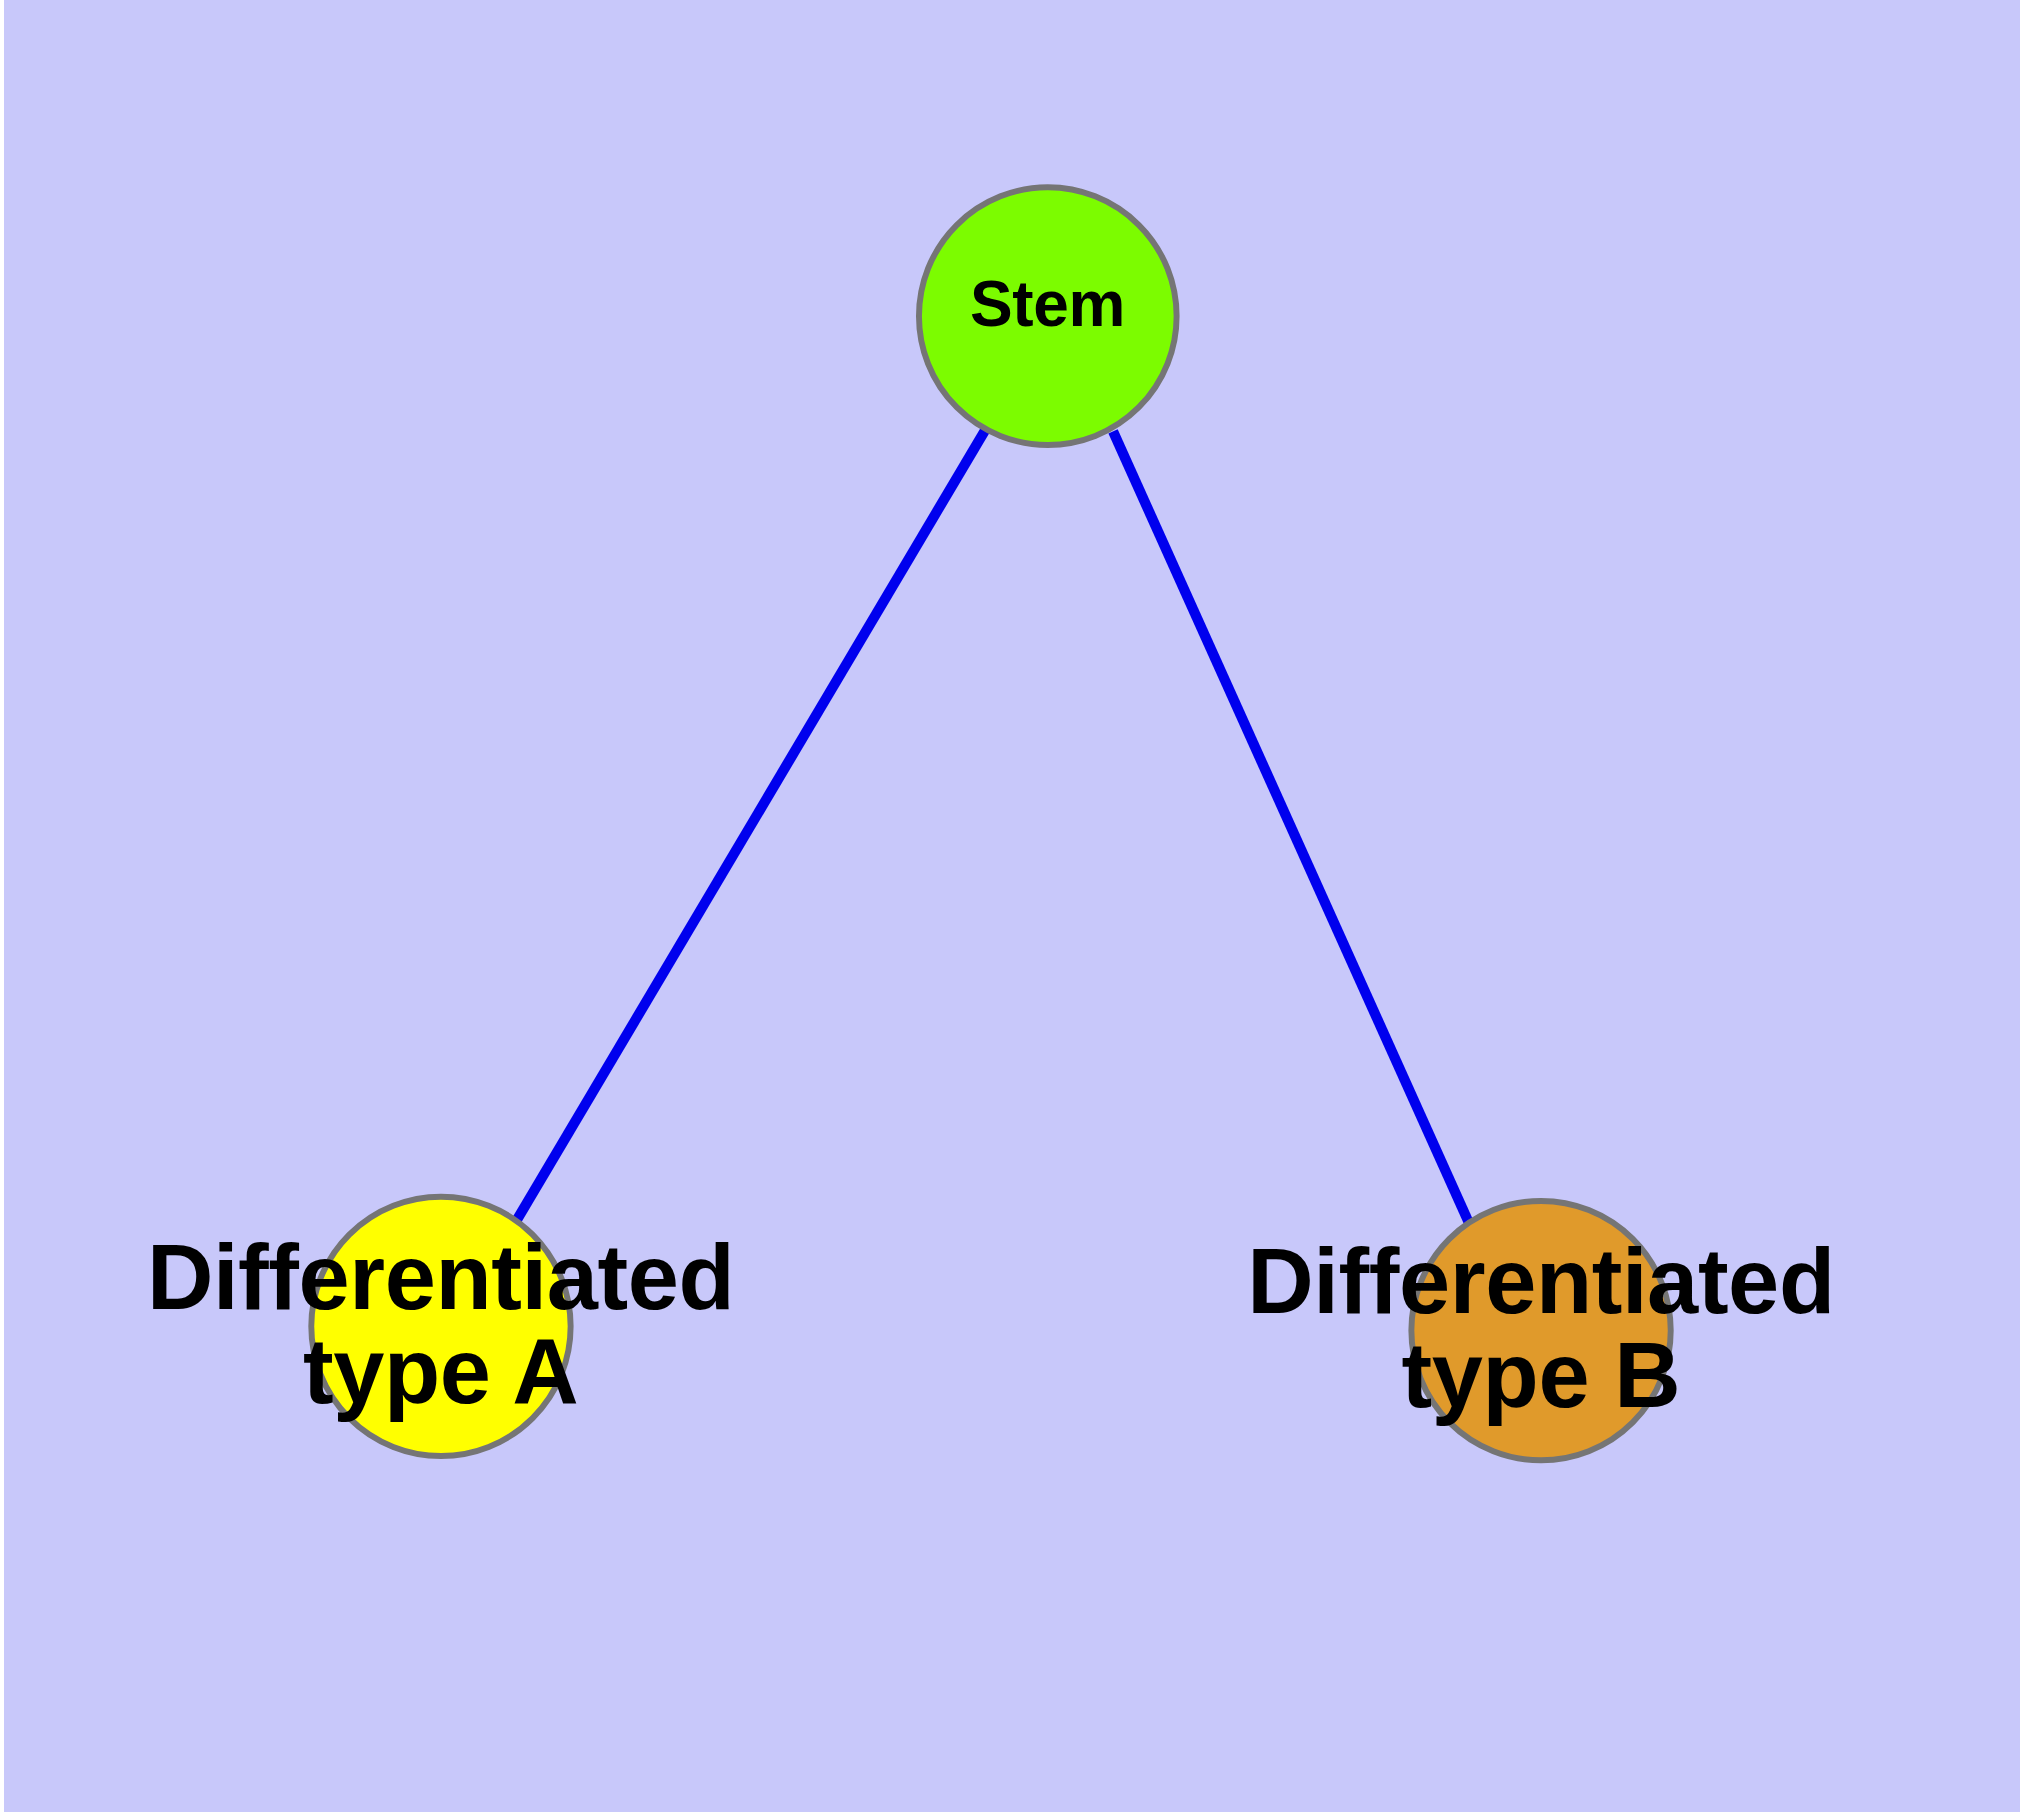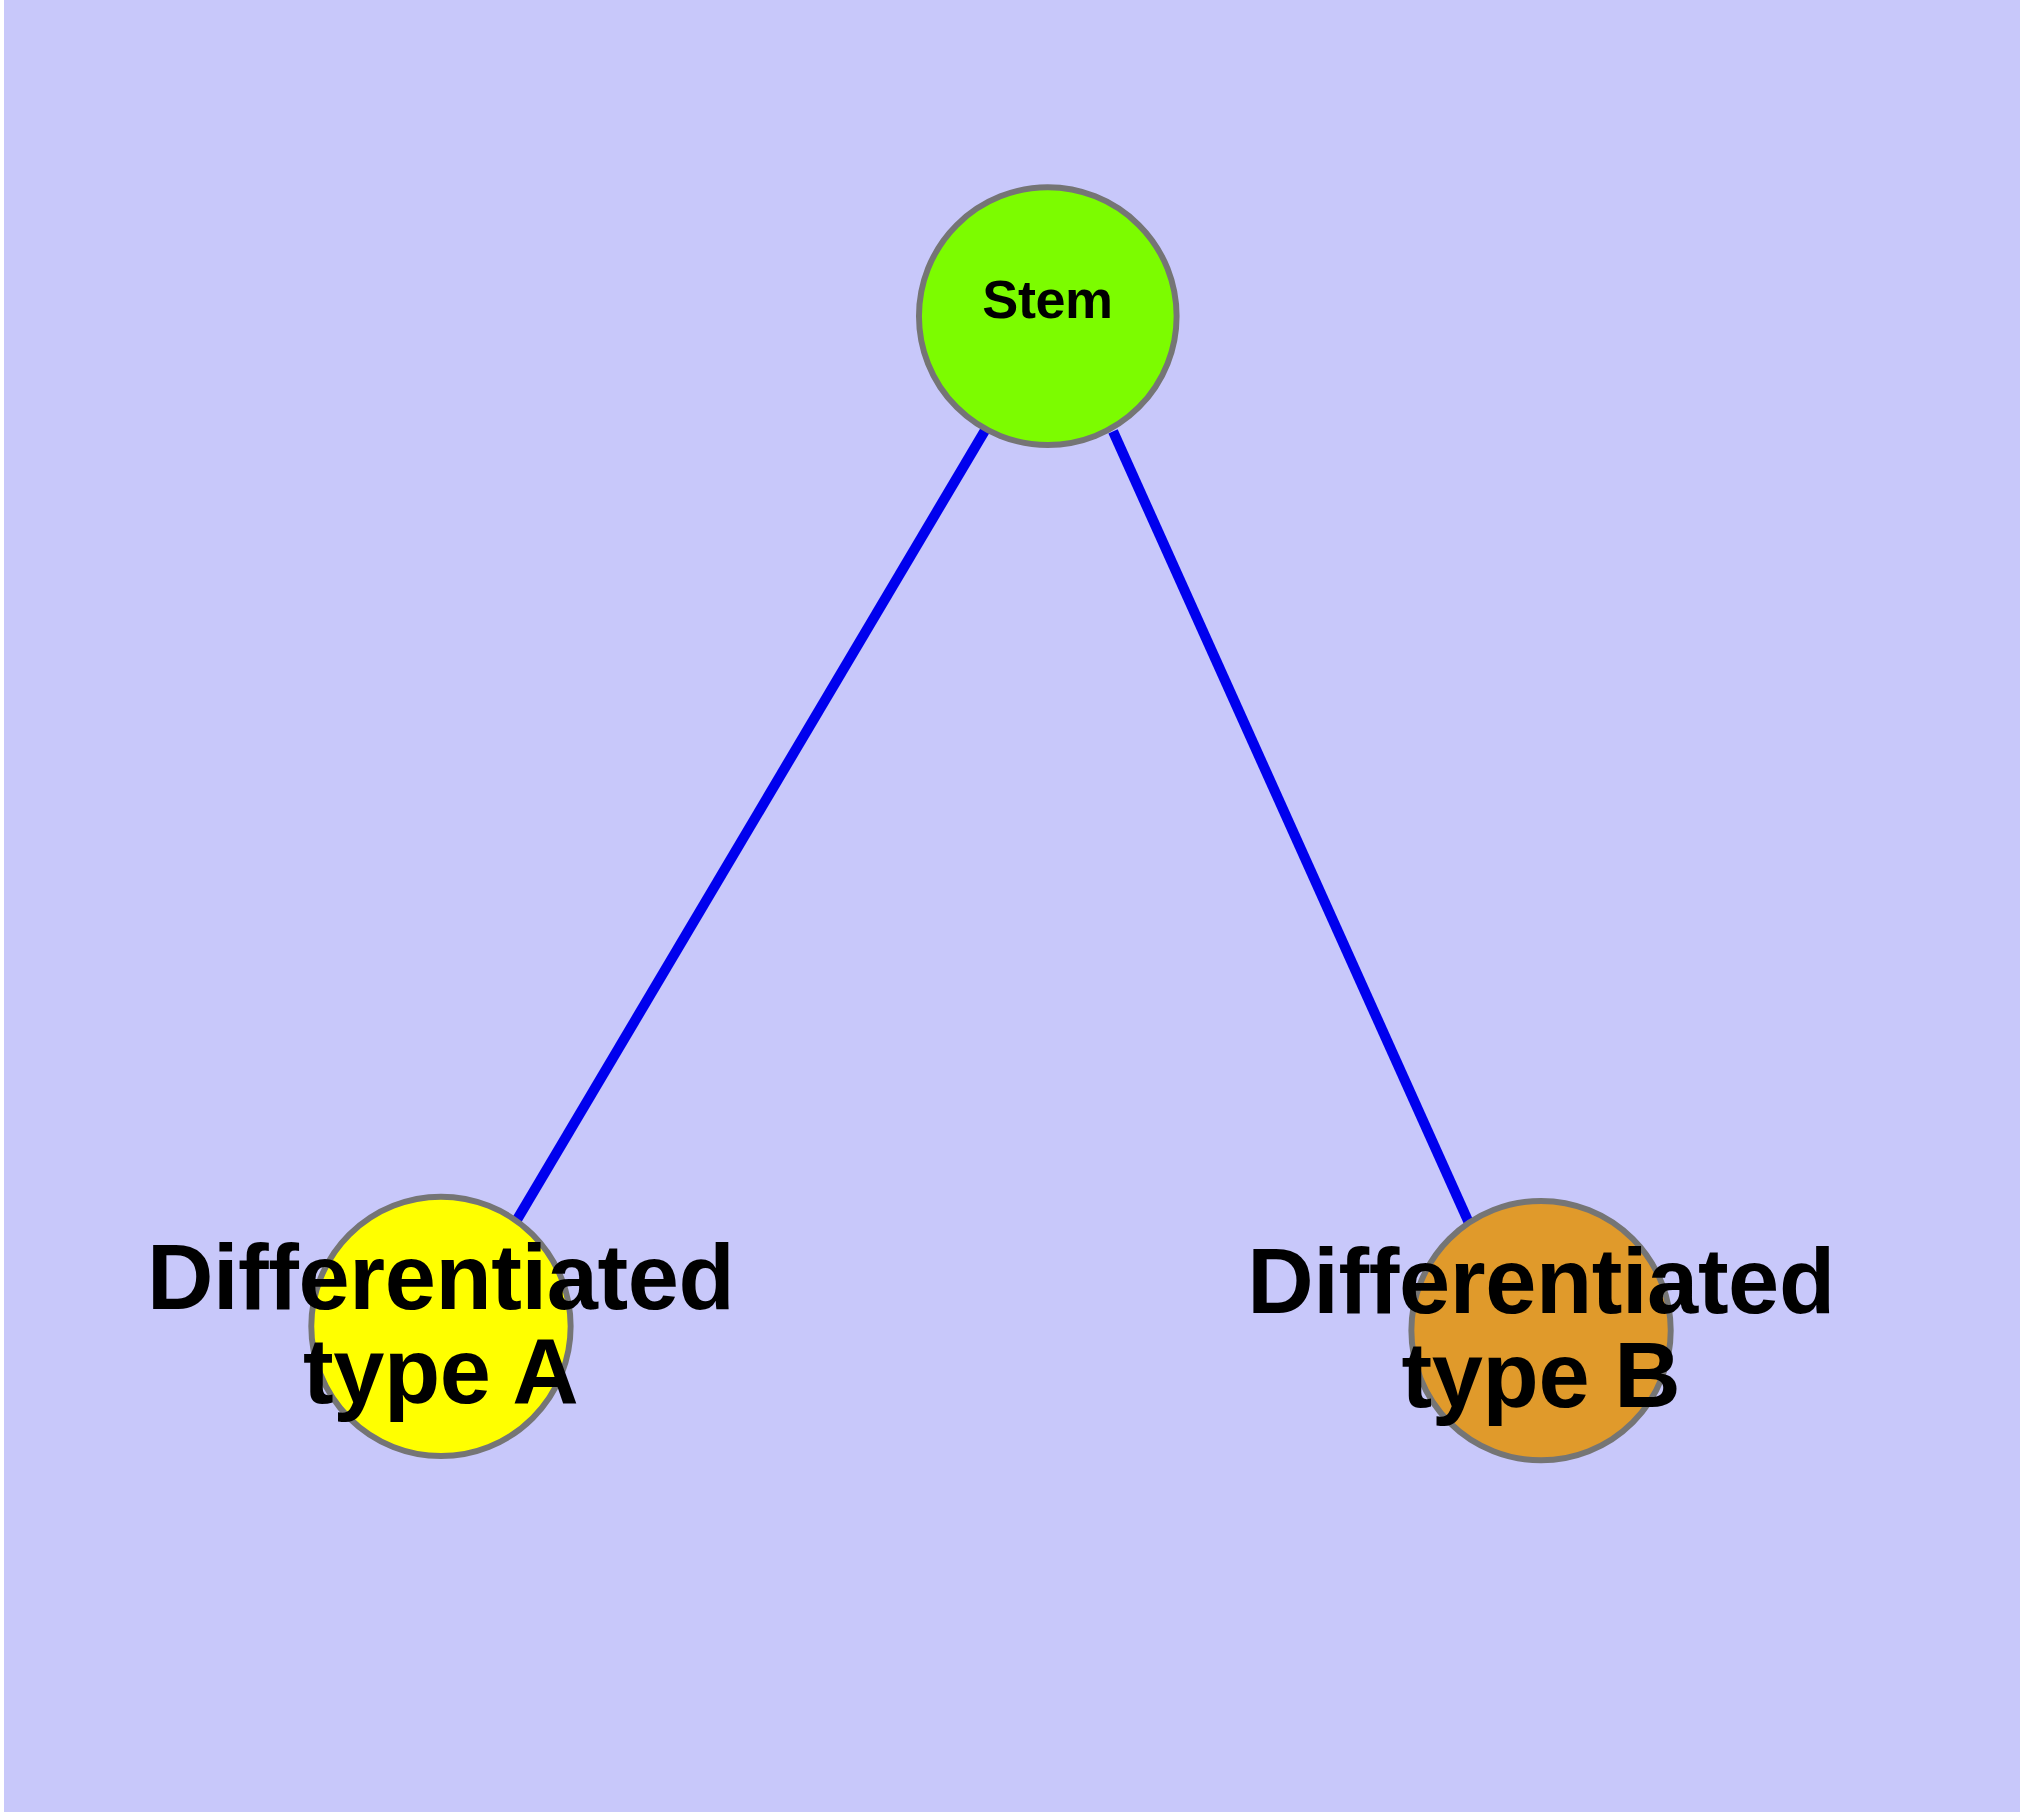--- a/index.html
+++ b/index.html
@@ -41,21 +41,21 @@
     position: absolute;
     text-align: center;
     color: #000000;
     font-weight: bold;
     line-height: 1.02;
     white-space: pre;
     pointer-events: none;
     letter-spacing: -0.4px;
   }
   .label-stem {
-    font-size: 54px;
+    font-size: 64px;
     width: 593px;
     left: 751px;
     top: 272px;
   }
   .label-a {
     font-size: 92px;
     width: 932px;
     left: -25.4px;
     top: 1231px;
   }

